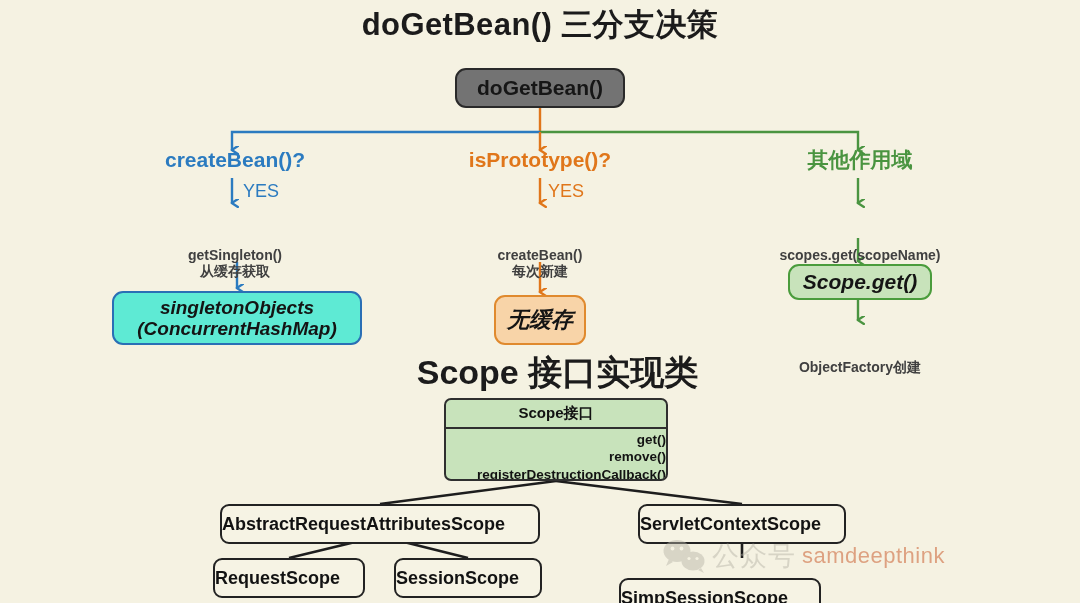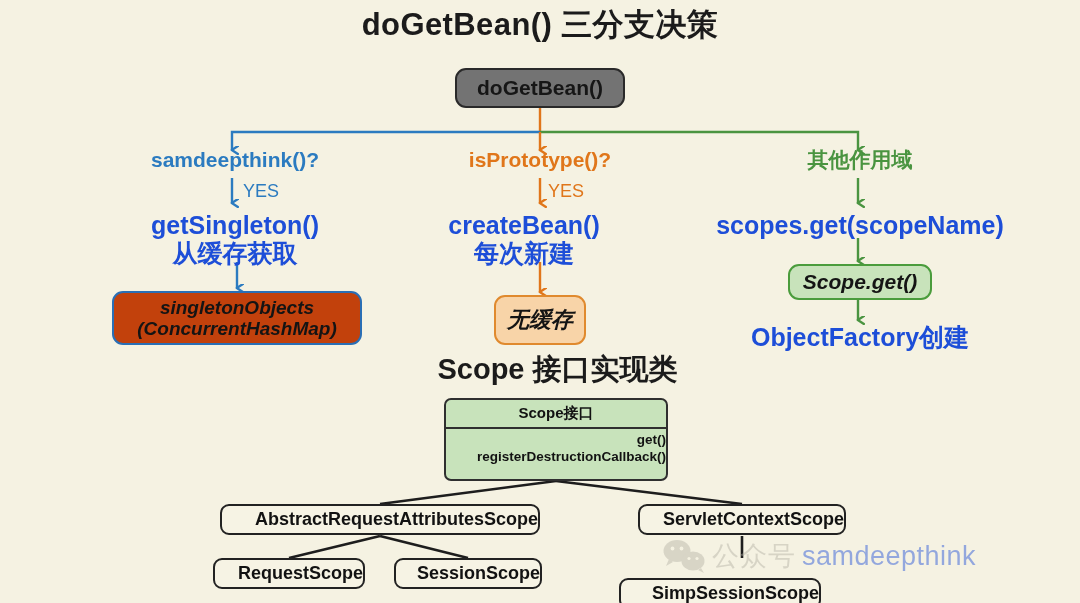--- a/index.html
+++ b/index.html
@@ -41,21 +41,21 @@
     left: 0; top: 8px;
     width: 1080px;
     font-size: 31px;
     font-weight: bold;
     color: #1b1b1b;
     letter-spacing: .4px;
   }
   .section-title {
     left: 0; top: 353px;
     width: 1080px;
-    font-size: 29px;
+    font-size: 34px;
     font-weight: bold;
     color: #1b1b1b;
     padding-left: 35px;
   }
 
   
   .root-box {
     left: 455px; top: 68px;
     width: 170px; height: 40px;
     border: 2.5px solid #2a2a2a;
@@ -84,45 +84,46 @@
     font-size: 18px;
     font-weight: normal;
     top: 181px;
     text-align: left;
   }
   .yes-blue   { left: 243px; color: #2b7bc0; }
   .yes-orange { left: 548px; color: #e0761a; }
 
   
   .step {
-    font-size: 25px;
-    font-weight: bold;
-    color: #1d4ed8;
+    font-size: 14px;
+    font-weight: bold;
+    color: #404040;
+    margin-top: 37px;
   }
   .step-line2 { display: block; }
 
   .step-left   { left: 95px;  top: 211px; width: 280px; }
-  .step-mid    { left: 384px; top: 211px; width: 280px; }
+  .step-mid    { left: 400px; top: 211px; width: 280px; }
   .step-right  { left: 700px; top: 211px; width: 320px; }
   .step-right2 { left: 700px; top: 323px; width: 320px; }
 
   
   .term-box {
     box-sizing: border-box;
     display: flex;
     align-items: center;
     justify-content: center;
     font-weight: bold;
     color: #141414;
     font-style: italic;
   }
   .box-blue {
     left: 112px; top: 291px;
     width: 250px; height: 54px;
-    background: #c2410c;
+    background: #5eead4;
     border: 2.5px solid #2a6fb5;
     border-radius: 11px;
     font-size: 19px;
     line-height: 1.12;
   }
   .box-orange {
     left: 494px; top: 295px;
     width: 92px; height: 50px;
     background: #f8d4a8;
     border: 2.5px solid #e08a2e;
@@ -167,45 +168,45 @@
   }
 
   
   .pill {
     box-sizing: border-box;
     border: 2.5px solid #222;
     border-radius: 9px;
     background: #f6f3e4;
     display: flex;
     align-items: center;
-    justify-content: flex-end;
+    justify-content: flex-start;
     font-size: 18px;
     font-weight: bold;
     color: #121212;
-    height: 31px;
+    height: 40px;
   }
   .pill-arequest { left: 220px; top: 504px; width: 320px; }
   .pill-request  { left: 213px; top: 558px; width: 152px; }
   .pill-session  { left: 394px; top: 558px; width: 148px; }
   .pill-servlet  { left: 638px; top: 504px; width: 208px; }
   .pill-simp     { left: 619px; top: 558px; width: 202px; margin-top: 20px; }
 
   
   .watermark {
     position: absolute;
     left: 662px; top: 538px;
     display: flex;
     align-items: center;
     gap: 6px;
     opacity: .45;
     pointer-events: none;
   }
   .wm-text {
-    font-size: 27px;
-    color: #1d4ed8;
+    font-size: 22px;
+    color: #c2410c;
     letter-spacing: .5px;
   }
   .wm-zh {
     font-size: 27px;
     color: #b3b0a4;
     letter-spacing: 1px;
   }
 </style>
 </head>
 <body>
@@ -281,21 +282,21 @@
   </svg>
 
   <div class="node diagram-title">doGetBean() 三分支决策</div>
 
   <div class="node section-title">Scope 接口实现类</div>
 
   <div class="node root-box">
     <span>doGetBean()</span>
   </div>
 
-  <div class="node branch-head bh-blue">samdeepthink()?</div>
+  <div class="node branch-head bh-blue">createBean()?</div>
   <div class="node branch-head bh-orange">isPrototype()?</div>
   <div class="node branch-head bh-green">其他作用域</div>
 
   <div class="node yes-label yes-blue">YES</div>
   <div class="node yes-label yes-orange">YES</div>
 
   <div class="node step step-left">
     <span>getSingleton()</span>
     <span class="step-line2">从缓存获取</span>
   </div>
@@ -325,20 +326,21 @@
   </div>
 
   <div class="node term-box box-green">
     <span>Scope.get()</span>
   </div>
 
   <div class="node uml-box">
     <div class="uml-header">Scope接口</div>
     <div class="uml-methods">
       <div>get()</div>
+      <div>remove()</div>
       <div>registerDestructionCallback()</div>
     </div>
   </div>
 
   <div class="node pill pill-arequest">
     <span>AbstractRequestAttributesScope</span>
   </div>
   <div class="node pill pill-session">
     <span>SessionScope</span>
   </div>

